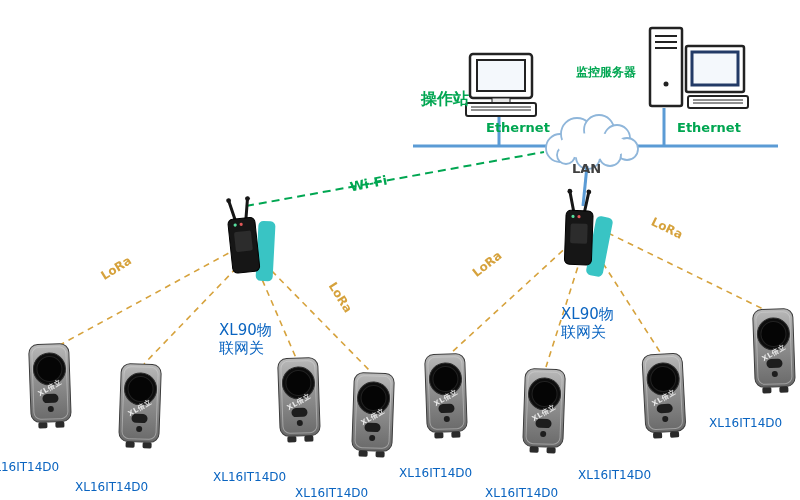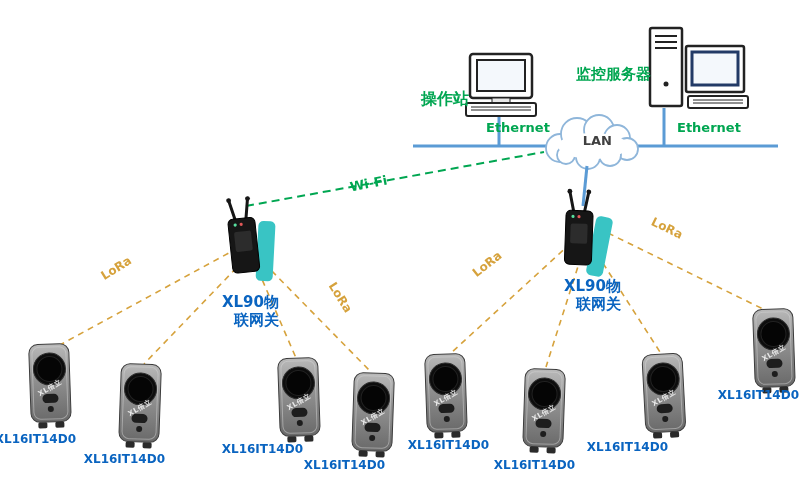--- a/index.html
+++ b/index.html
@@ -5,24 +5,24 @@
   :root{
     --bus-blue:#5b9bd5; --green:#00a651; --orange:#d6a23c; --label-blue:#0a64c0;
     --lan-text:#404040; --gateway-teal:#39c4c4; --cloud-stroke:#8fb6da;
   }
   html,body{margin:0;padding:0;background:#fff;}
   .canvas{position:relative;width:800px;height:500px;background:#fff;overflow:hidden;
           font-family:"DejaVu Sans","Liberation Sans",sans-serif;}
   .canvas svg{position:absolute;left:0;top:0;}
   .lbl{position:absolute;white-space:nowrap;line-height:1.15;}
   .green{color:var(--green,#00a651);font-weight:bold;}
-  .blue{color:var(--label-blue,#0a64c0);font-weight:bold;}
+  .blue{color:var(--label-blue,#0a64c0);font-weight:normal;}
   .orange{color:var(--orange,#c8952e);font-weight:bold;}
   .dark{color:var(--lan-text,#404040);font-weight:600;}
-  .ctr{text-align:right;}
+  .ctr{text-align:left;margin-top:28px;}
   .wrap2{white-space:normal;line-height:18px;}
   .brand{color:rgba(255,255,255,0.82);font-size:7px;font-weight:bold;text-align:center;
          transform:rotate(-30deg);width:36px;letter-spacing:0.5px;}
   .line-blue{stroke:var(--bus-blue,#5b9bd5);stroke-width:3;fill:none;}
   .line-wifi{stroke:var(--green,#00a651);stroke-width:2;stroke-dasharray:8 5;fill:none;}
   .line-lora{stroke:var(--orange,#d6a23c);stroke-width:1.6;stroke-dasharray:6 5;fill:none;}
   .cloud-bubble{fill:#fff;stroke:var(--cloud-stroke,#8fb6da);stroke-width:1.8;}
   .gw-teal{fill:var(--gateway-teal,#39c4c4);}
 </style>
 </head>
@@ -118,21 +118,21 @@
     <use href="#sensor" transform="translate(118,362) rotate(2 22 43)"></use>
     <use href="#sensor" transform="translate(277,356) rotate(-2 22 43)"></use>
     <use href="#sensor" transform="translate(351,371) rotate(2 22 43)"></use>
     <use href="#sensor" transform="translate(424,352) rotate(-2 22 43)"></use>
     <use href="#sensor" transform="translate(522,367) rotate(2 22 43)"></use>
     <use href="#sensor" transform="translate(642,352) rotate(-3 22 43)"></use>
     <use href="#sensor" transform="translate(752,307) rotate(-2 22 43)"></use>
   </svg>
 
   <div class="lbl green" style="left:421px;top:90px;font-size:16px">操作站</div>
-  <div class="lbl green" style="left:576px;top:66px;font-size:15px">监控服务器</div>
+  <div class="lbl green" style="left:576px;top:66px;font-size:12px">监控服务器</div>
   <div class="lbl green" style="left:486px;top:121px;font-size:13px">Ethernet</div>
   <div class="lbl green" style="left:677px;top:121px;font-size:13px">Ethernet</div>
   <div class="lbl dark ctr" style="left:572px;top:134px;width:40px;font-size:13px">LAN</div>
 
   <div class="lbl green" style="left:350px;top:177px;font-size:13px;transform:rotate(-11deg)">Wi-Fi</div>
 
   <div class="lbl orange" style="left:100px;top:262px;font-size:12px;transform:rotate(-32deg)">LoRa</div>
   <div class="lbl orange" style="left:323px;top:291px;font-size:12px;transform:rotate(58deg)">LoRa</div>
   <div class="lbl orange" style="left:471px;top:258px;font-size:12px;transform:rotate(-38deg)">LoRa</div>
   <div class="lbl orange" style="left:650px;top:222px;font-size:12px;transform:rotate(26deg)">LoRa</div>

